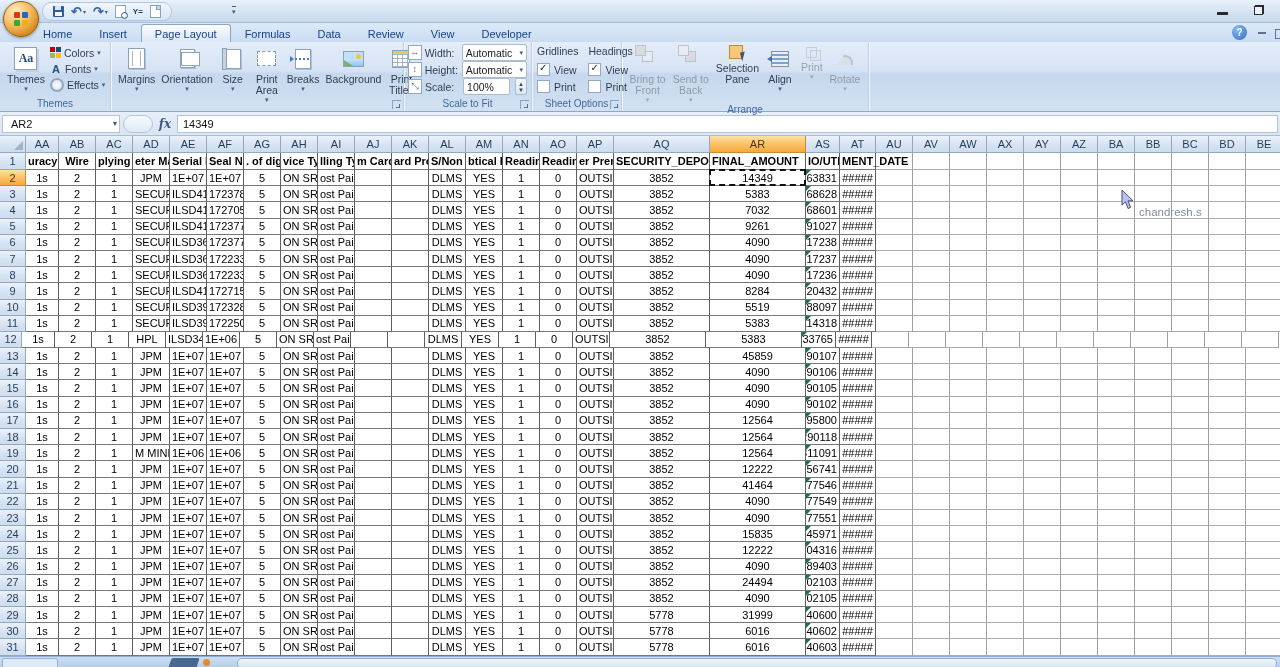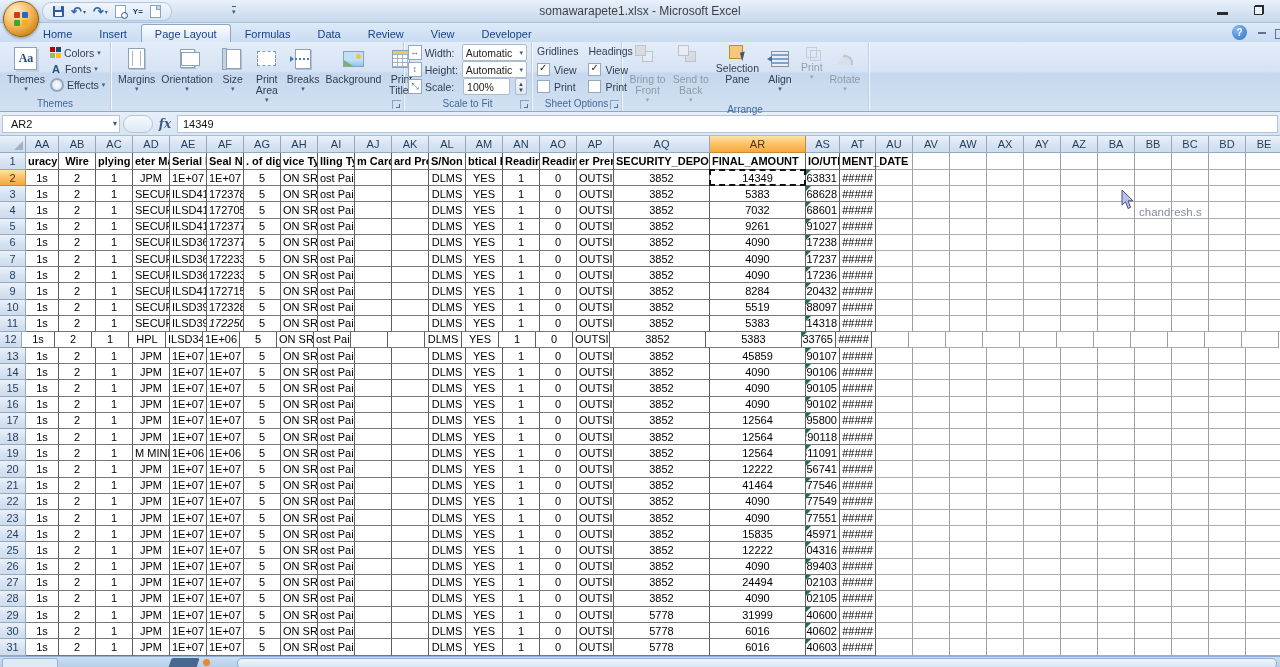--- a/index.html
+++ b/index.html
@@ -232,21 +232,20 @@
         <span class="i-preview"></span>
       </span>
     <span class="qbtn">
         <span class="i-func">Y=</span>
       </span>
     <span class="qbtn">
         <span class="i-newdoc"></span>
       </span>
   </div>
   <span class="qat-caret">▾</span>
-  <div class="title-text">somawarapete1.xlsx - Microsoft Excel</div>
   <div class="winbtns">
     <div class="wb-min"></div>
     <div class="wb-restore"></div>
   </div>
 </div>
 
 <div class="tabrow" id="tabrow">
   <span class="rib-help">?</span>
   <span class="rib-min"></span>
   <span class="rib-box"></span>
@@ -1317,21 +1316,21 @@
       </div>
       <div class="c in ac" style="width: 37px;">
         <span>1</span>
       </div>
       <div class="c in al" style="width: 37px;">
         <span>SECURE</span>
       </div>
       <div class="c in al" style="width: 37px;">
         <span>ILSD394</span>
       </div>
-      <div class="c in al" style="width: 37px; font-style: italic;">
+      <div class="c in al" style="width: 37px;">
         <span>172250</span>
       </div>
       <div class="c in ac" style="width: 37px;">
         <span>5</span>
       </div>
       <div class="c in al" style="width: 37px;">
         <span>ON SRP</span>
       </div>
       <div class="c in al" style="width: 37px;">
         <span>ost Paid</span>

